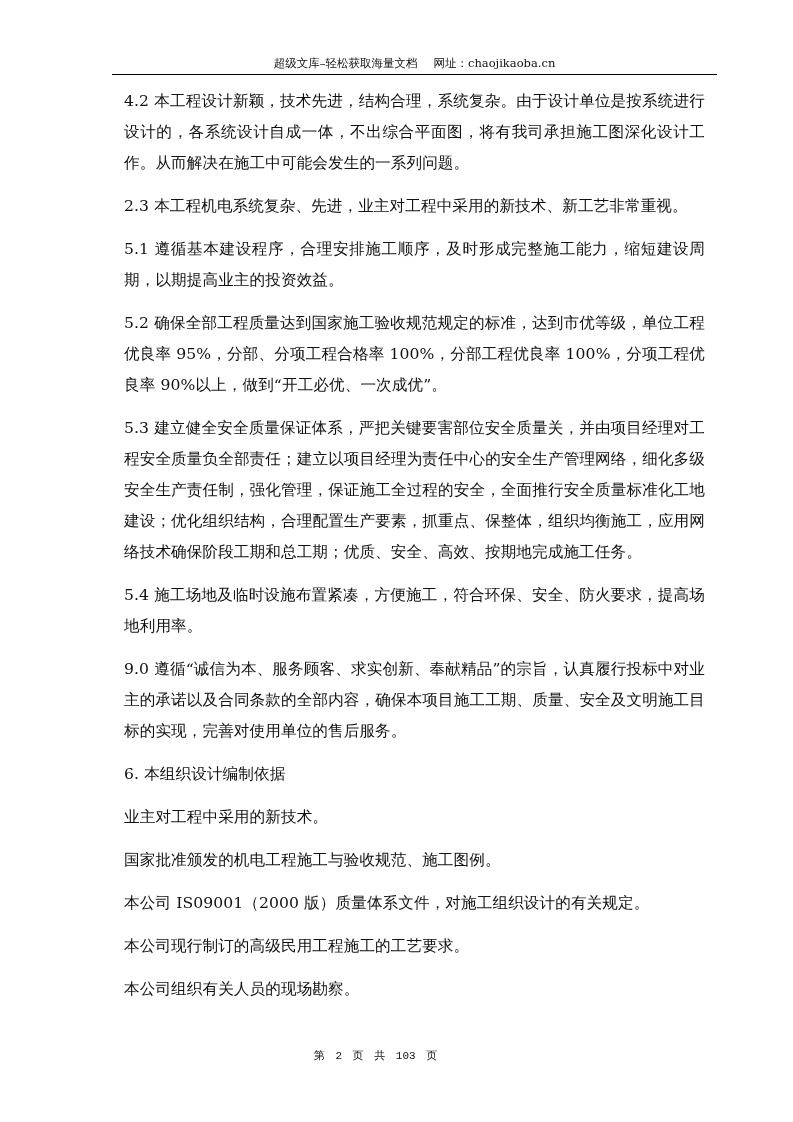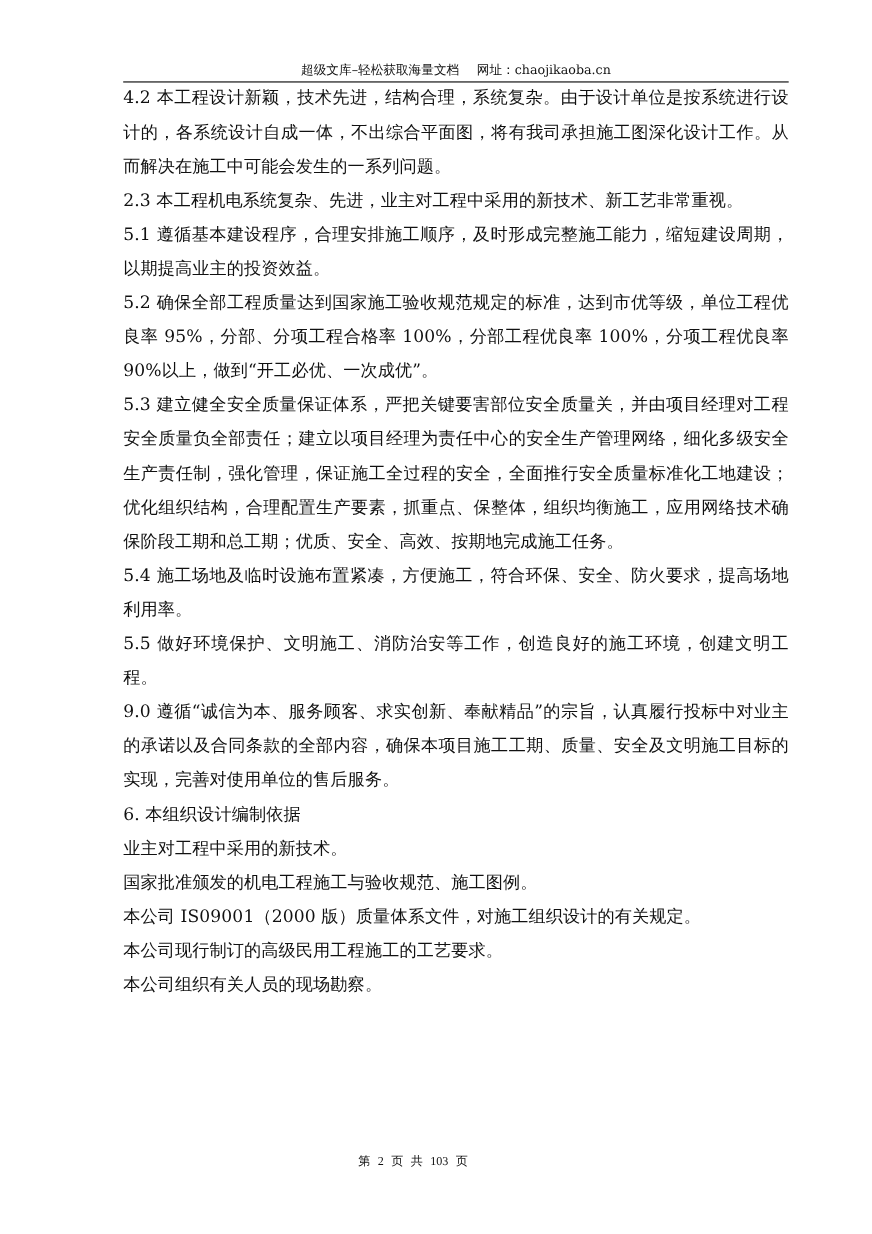--- a/index.html
+++ b/index.html
@@ -3,40 +3,39 @@
 <meta charset="utf-8">
 <style>
   html, body { margin: 0; padding: 0; background: #ffffff; }
   body { width: 793px; height: 1122px; position: relative; overflow: hidden;
          font-family: "DejaVu Serif", "Liberation Serif", serif; color: #111; }
   .header { position: absolute; left: 112px; top: 54px; width: 605px; height: 20px;
             border-bottom: 1.5px solid #000; text-align: center;
             font-family: "DejaVu Serif", "Liberation Serif", serif; font-size: 11.5px; line-height: 18px; }
   .header .gap { display: inline-block; width: 16px; }
   .body { position: absolute; left: 112px; top: 74px; width: 605px; }
-  .para { margin: 0; font-size: 15.6px; line-height: 31px; text-align: justify;
+  .para { margin: 12px; font-size: 15.6px; line-height: 31px; text-align: justify;
           text-justify: inter-character; letter-spacing: 0.1px; }
   .footer { position: absolute; left: 0; top: 1048px; width: 751px; text-align: center;
-            font-family: Liberation Serif, serif; font-size: 11px; word-spacing: 4px; }
+            font-family: Liberation Mono, monospace; font-size: 11px; word-spacing: 4px; }
 </style>
 </head>
 <body>
 
 <div class="header">
   <span>超级文库–轻松获取海量文档</span><span class="gap"></span><span>网址：</span><span>chaojikaoba.cn</span>
 </div>
 
 <div class="body">
   <p class="para">4.2 本工程设计新颖，技术先进，结构合理，系统复杂。由于设计单位是按系统进行设计的，各系统设计自成一体，不出综合平面图，将有我司承担施工图深化设计工作。从而解决在施工中可能会发生的一系列问题。</p>
   <p class="para">2.3 本工程机电系统复杂、先进，业主对工程中采用的新技术、新工艺非常重视。</p>
   <p class="para">5.1 遵循基本建设程序，合理安排施工顺序，及时形成完整施工能力，缩短建设周期，以期提高业主的投资效益。</p>
   <p class="para">5.2 确保全部工程质量达到国家施工验收规范规定的标准，达到市优等级，单位工程优良率 95%，分部、分项工程合格率 100%，分部工程优良率 100%，分项工程优良率 90%以上，做到“开工必优、一次成优”。</p>
   <p class="para">5.3 建立健全安全质量保证体系，严把关键要害部位安全质量关，并由项目经理对工程安全质量负全部责任；建立以项目经理为责任中心的安全生产管理网络，细化多级安全生产责任制，强化管理，保证施工全过程的安全，全面推行安全质量标准化工地建设；优化组织结构，合理配置生产要素，抓重点、保整体，组织均衡施工，应用网络技术确保阶段工期和总工期；优质、安全、高效、按期地完成施工任务。</p>
   <p class="para">5.4 施工场地及临时设施布置紧凑，方便施工，符合环保、安全、防火要求，提高场地利用率。</p>
-  <p class="para">5.5 做好环境保护、文明施工、消防治安等工作，创造良好的施工环境，创建文明工程。</p>
   <p class="para">9.0 遵循“诚信为本、服务顾客、求实创新、奉献精品”的宗旨，认真履行投标中对业主的承诺以及合同条款的全部内容，确保本项目施工工期、质量、安全及文明施工目标的实现，完善对使用单位的售后服务。</p>
   <p class="para">6. 本组织设计编制依据</p>
   <p class="para">业主对工程中采用的新技术。</p>
   <p class="para">国家批准颁发的机电工程施工与验收规范、施工图例。</p>
   <p class="para">本公司 IS09001（2000 版）质量体系文件，对施工组织设计的有关规定。</p>
   <p class="para">本公司现行制订的高级民用工程施工的工艺要求。</p>
   <p class="para">本公司组织有关人员的现场勘察。</p>
 </div>
 
 <div class="footer">

